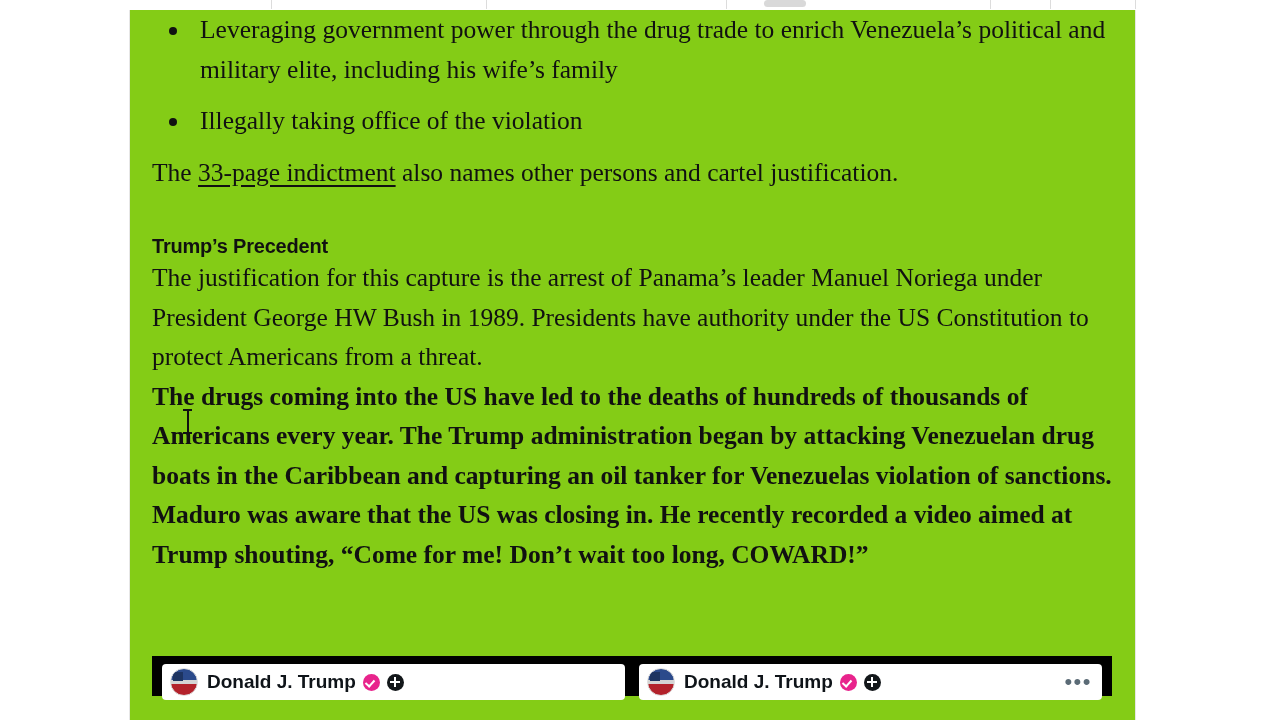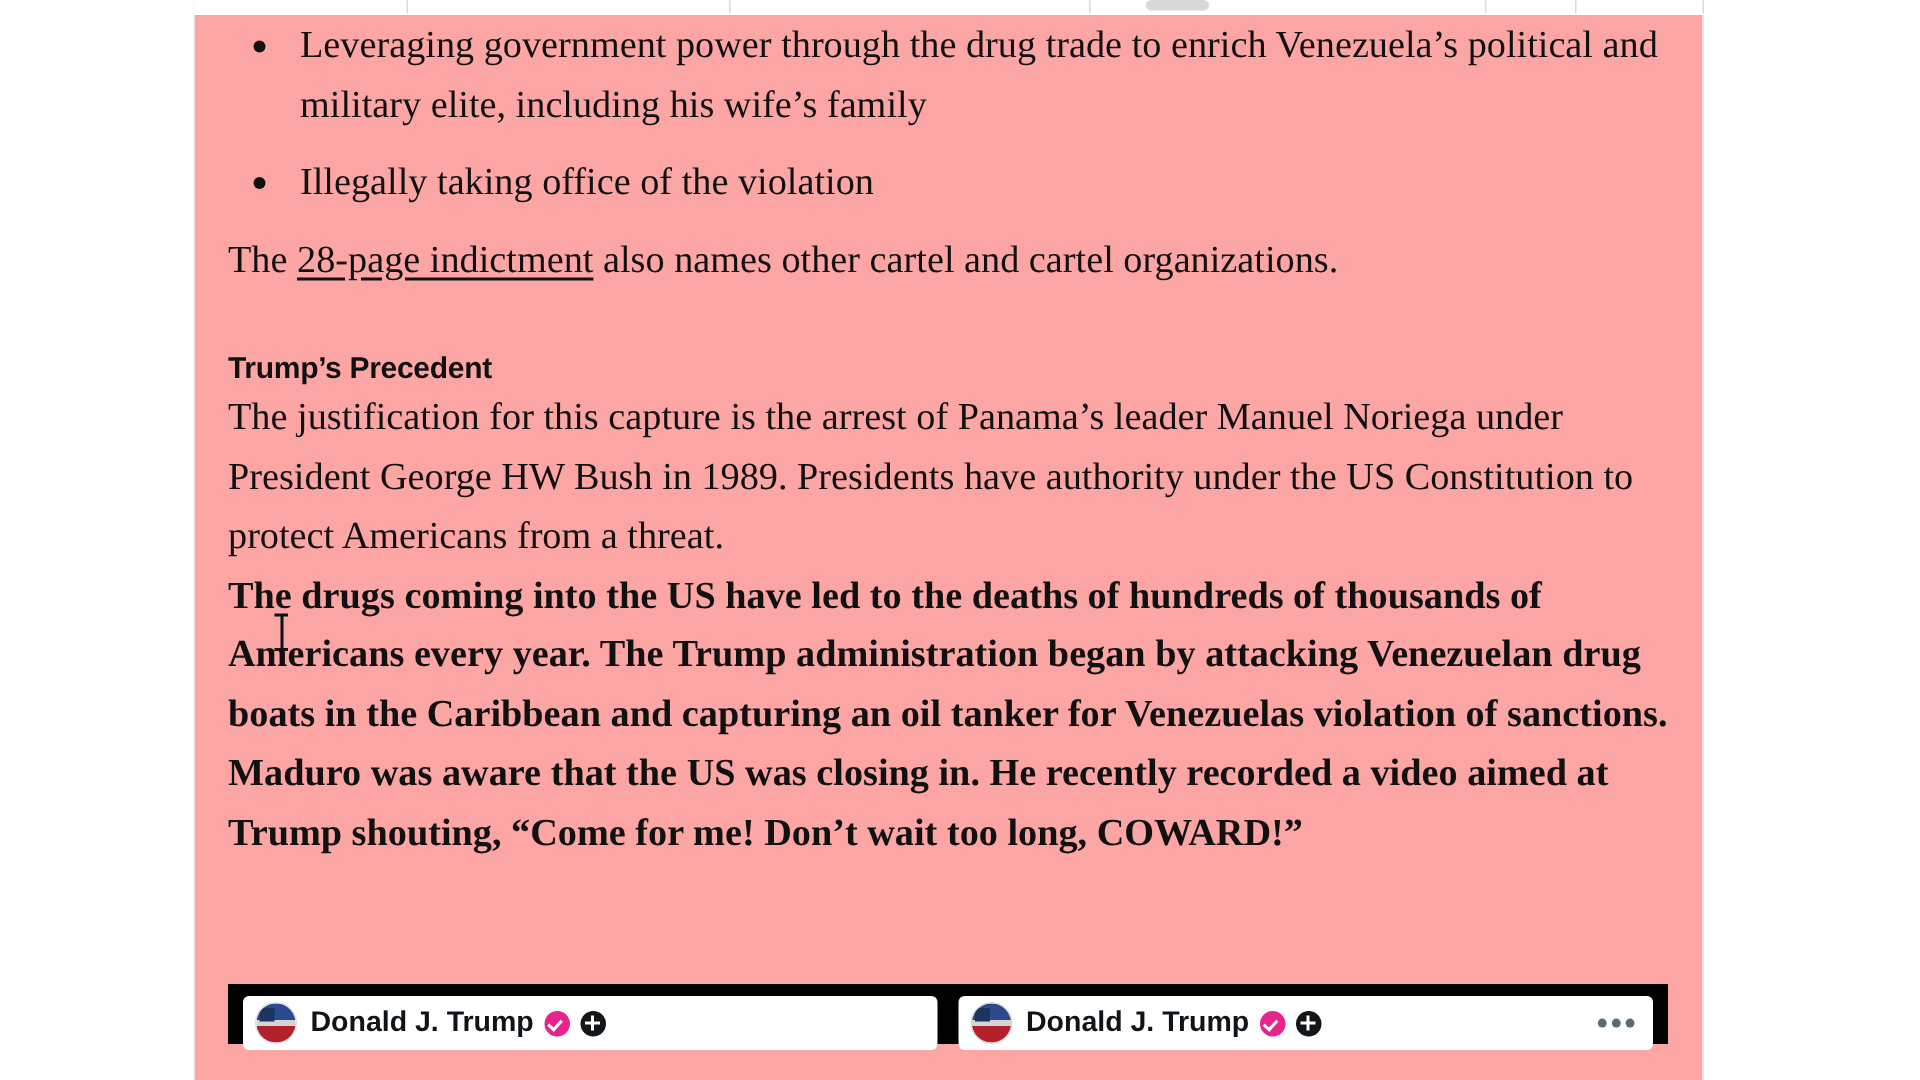--- a/index.html
+++ b/index.html
@@ -11,21 +11,21 @@
     overflow: hidden;
   }
   body {
     font-family: "Liberation Serif", serif;
     color: #1a1a1a;
   }
   .page {
     position: relative;
     width: 1280px;
     height: 720px;
-    background: #fca5a5;
+    background: #84cc16;
     overflow: hidden;
   }
   
   .gutter-left {
     position: absolute;
     left: 0; top: 0;
     width: 129px; height: 720px;
     background: #ffffff;
     border-right: 1px solid #e6e6e6;
   }
@@ -266,21 +266,21 @@
         <span class="dot"></span>
         <span>Leveraging government power through the drug trade to enrich Venezuela’s political and military elite, including his wife’s family</span>
       </li>
       <li>
         <span class="dot"></span>
         <span>Illegally taking office of the violation</span>
       </li>
     </ul>
 
     <p class="body p-indictment">
-      <span>The </span><a class="link-underline" href="#">28-page indictment</a><span> also names other cartel and cartel organizations.</span>
+      <span>The </span><a class="link-underline" href="#">33-page indictment</a><span> also names other persons and cartel justification.</span>
     </p>
 
     <h2 class="heading">Trump’s Precedent</h2>
 
     <p class="body p-noriega">The justification for this capture is the arrest of Panama’s leader Manuel Noriega under President George HW Bush in 1989. Presidents have authority under the US Constitution to protect Americans from a threat.</p>
 
     <p class="body p-drugs">The drugs coming into the US have led to the deaths of hundreds of thousands of Americans every year. The Trump administration began by attacking Venezuelan drug boats in the Caribbean and capturing an oil tanker for Venezuelas violation of sanctions. Maduro was aware that the US was closing in. He recently recorded a video aimed at Trump shouting, “Come for me! Don’t wait too long, COWARD!”</p>
 
   </div>
 

